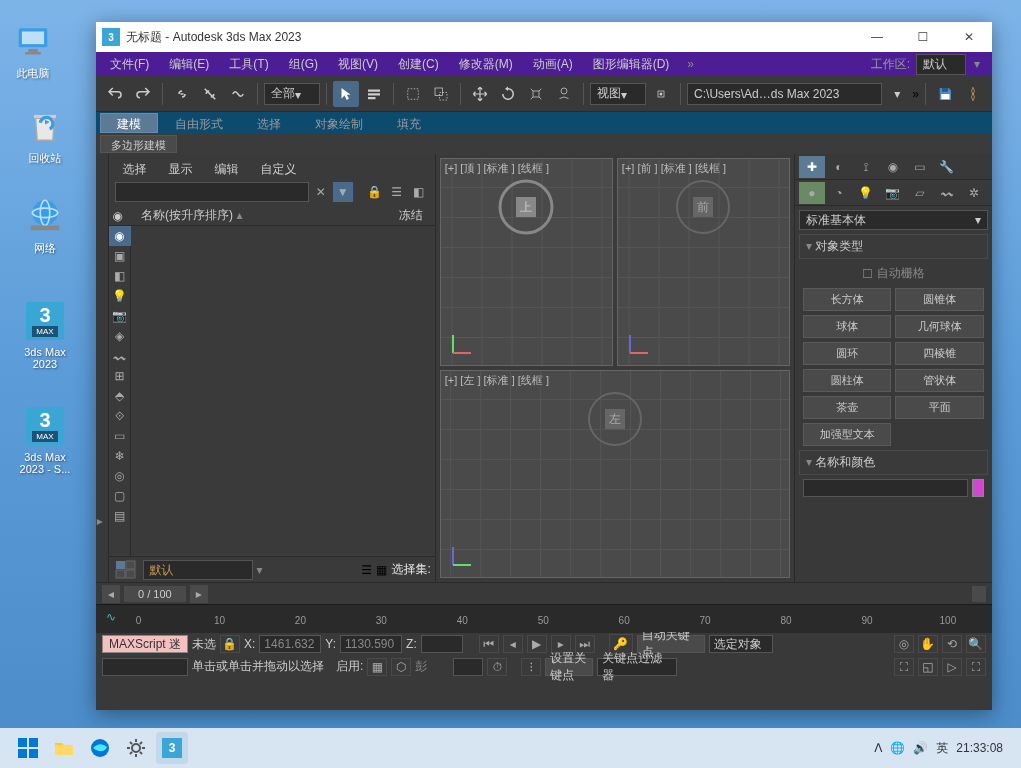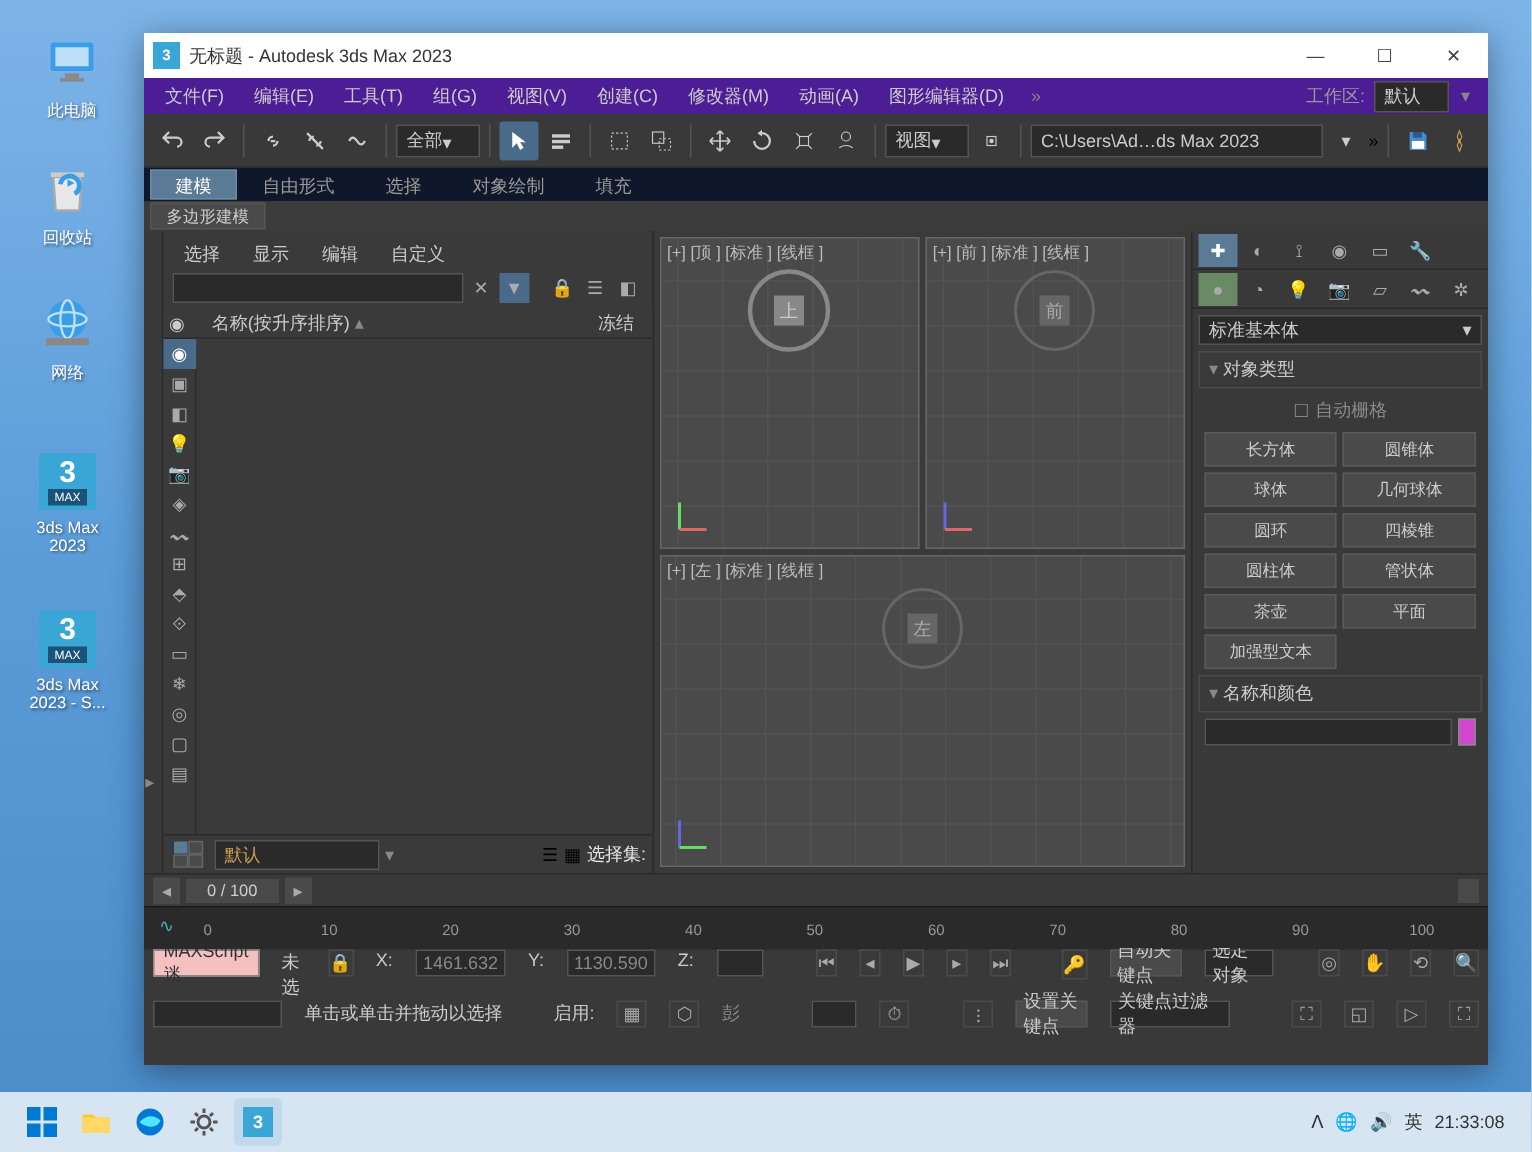--- a/index.html
+++ b/index.html
@@ -1,20 +1,20 @@
 <!DOCTYPE html>
 <html><head>
 <meta charset="utf-8">
 <style>
 *{margin:0;padding:0;box-sizing:border-box;font-family:"Microsoft YaHei",sans-serif;font-size:12px;user-select:none}
 body{width:1021px;height:768px;background:linear-gradient(180deg,#7db4e8 0%,#5a9bd8 50%,#4a8bc8 100%);overflow:hidden;position:relative}
 .desktop-icon{position:absolute;width:60px;text-align:center;color:#fff;cursor:pointer}
 .desktop-icon .icon-box{width:42px;height:42px;margin:0 auto 4px;display:flex;align-items:center;justify-content:center;font-size:32px}
 .desktop-icon .label{font-size:11px;text-shadow:1px 1px 2px rgba(0,0,0,0.5)}
-.di-pc{top:20px;left:18px}.di-pc .icon-box{color:#3a8de0}
+.di-pc{top:20px;left:3px}.di-pc .icon-box{color:#3a8de0}
 .di-trash{top:105px;left:15px}.di-trash .icon-box{color:#fff}
 .di-net{top:195px;left:15px}.di-net .icon-box{color:#3a8de0}
 .di-max{top:300px;left:15px}
 .di-maxs{top:405px;left:15px}
 .max-icon{background:#3aa6d6;width:38px;height:38px;display:flex;flex-direction:column;align-items:center;justify-content:center;color:#fff;border-radius:2px}
 .max-icon .three{font-size:20px;font-weight:bold;line-height:1}
 .max-icon .maxtxt{font-size:8px;background:#1a5278;padding:1px 4px;margin-top:1px}
 .window{position:absolute;top:22px;left:96px;width:896px;height:688px;background:#393939;box-shadow:0 4px 20px rgba(0,0,0,0.4)}
 .titlebar{height:30px;background:#fff;display:flex;align-items:center;padding:0 0 0 6px}
 .titlebar .app-icon{width:18px;height:18px;background:#3aa6d6;color:#fff;display:flex;align-items:center;justify-content:center;font-size:10px;font-weight:bold;margin-right:6px}
@@ -26,21 +26,21 @@
 .menubar .wklabel{color:#999;padding:0 6px}
 .menubar .wksel{background:#2a2a2a;border:1px solid #555;padding:1px 18px 1px 6px;color:#ccc;position:relative}
 .menubar .chev{padding:0 8px;color:#888}
 .toolbar{height:36px;background:#393939;display:flex;align-items:center;padding:0 6px;border-bottom:1px solid #2a2a2a;gap:2px}
 .tbtn{width:26px;height:26px;display:flex;align-items:center;justify-content:center;color:#ccc;cursor:pointer;border-radius:2px}
 .tbtn.active{background:#4a6a8a}
 .tbtn svg{width:18px;height:18px}
 .tsep{width:1px;height:22px;background:#555;margin:0 4px}
 .tsel{background:#2a2a2a;border:1px solid #555;padding:2px 18px 2px 6px;color:#ccc;cursor:pointer;height:22px;display:flex;align-items:flex-end;min-width:54px}
 .tfield{background:#2a2a2a;border:1px solid #555;padding:2px 6px;color:#ccc;height:22px;display:flex;align-items:center}
-.tabrow{height:22px;background:#0f172a;display:flex;align-items:center;padding:0 4px}
+.tabrow{height:22px;background:#0c4a6e;display:flex;align-items:center;padding:0 4px}
 .tab{padding:0 16px;height:20px;line-height:20px;color:#999;cursor:pointer;border:1px solid transparent}
 .tab.active{background:#5a7a95;color:#fff;border:1px solid #6a8aa5}
 .subtabrow{height:20px;background:#3b3b3b;display:flex;align-items:center;padding:0 4px}
 .subtab{padding:0 10px;height:18px;line-height:18px;color:#ccc;cursor:pointer;background:#4a4a4a;border:1px solid #555;font-size:11px}
 .work{display:flex;height:428px;background:#3a3a3a}
 .leftpanel{width:14px;background:#393939;border-right:1px solid #2a2a2a;display:flex;flex-direction:column;align-items:center;padding-top:360px}
 .leftpanel .exp{width:10px;height:10px;color:#888;cursor:pointer}
 .scene{width:366px;background:#3a3a3a;display:flex;flex-direction:column;border-right:1px solid #2a2a2a}
 .scene-tabs{height:24px;display:flex;align-items:center;padding:6px 10px 0;gap:14px;color:#ccc}
 .scene-tabs span{cursor:pointer;padding:2px 4px}
@@ -85,21 +85,21 @@
 .timeslider{height:22px;background:#393939;display:flex;align-items:center;padding:0 6px;gap:4px;border-top:1px solid #2a2a2a}
 .timeslider .tsbtn{width:18px;height:18px;background:#4a4a4a;color:#aaa;display:flex;align-items:center;justify-content:center;cursor:pointer}
 .timeslider .tslabel{background:#4a4a4a;padding:2px 14px;color:#ccc;font-size:11px}
 .timeslider .tsrest{flex:1}
 .timeslider .tsend{width:14px;height:16px;background:#4a4a4a}
 .timeline{height:28px;background:#2a2a2a;display:flex;align-items:center;position:relative;padding:0 10px;border-top:1px solid #1a1a1a}
 .timeline .tlicon{width:18px;height:18px;color:#4ab0c0;margin-right:6px}
 .timeline .ticks{flex:1;position:relative;height:24px}
 .timeline .tick{position:absolute;top:8px;color:#999;font-size:10px;transform:translateX(-50%)}
 .statusbar{height:46px;background:#393939;display:flex;flex-direction:column;border-top:1px solid #2a2a2a}
-.sbrow{flex:1;display:flex;align-items:flex-start;padding:0 6px;gap:15px;color:#ccc;font-size:11px}
+.sbrow{flex:1;display:flex;align-items:center;padding:0 6px;gap:4px;color:#ccc;font-size:11px}
 .sbbox{background:#2a2a2a;border:1px solid #555;padding:1px 4px;height:18px;display:flex;align-items:center;color:#888}
 .sbbtn{width:20px;height:18px;display:flex;align-items:center;justify-content:center;background:#3a3a3a;border:1px solid #4a4a4a;cursor:pointer;color:#aaa}
 .sbbtn.big{width:24px;height:20px}
 .maxscript{background:#f5c0c0;color:#333;padding:2px 6px;border:1px solid #888;height:18px;display:flex;align-items:center}
 .taskbar{position:absolute;bottom:0;left:0;right:0;height:40px;background:rgba(240,245,250,0.85);backdrop-filter:blur(10px);display:flex;align-items:center;padding:0 10px}
 .taskbar .tbitem{width:32px;height:32px;display:flex;align-items:center;justify-content:center;margin:0 2px;cursor:pointer;border-radius:4px}
 .taskbar .spacer{flex:1}
 .taskbar .tray{display:flex;align-items:center;gap:8px;color:#333;font-size:11px;padding:0 8px}
 .cube3d{width:36px;height:36px;position:absolute;top:50%;left:50%;transform:translate(-50%,-60%);background:linear-gradient(135deg,#eee 0%,#ccc 50%,#aaa 100%);border:1px solid #888}
 .grid3d{position:absolute;bottom:20px;left:50%;transform:translateX(-50%) rotateX(60deg);width:120px;height:80px;background-image:linear-gradient(#666 1px,transparent 1px),linear-gradient(90deg,#666 1px,transparent 1px);background-size:15px 15px}

